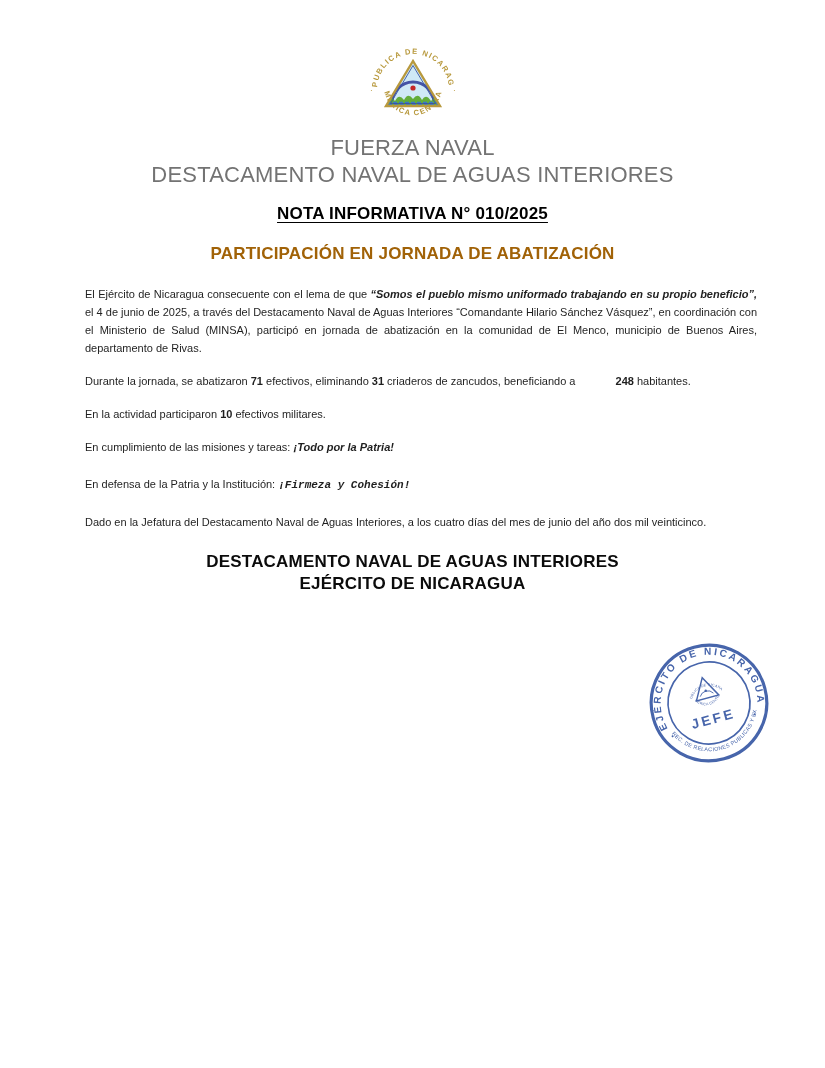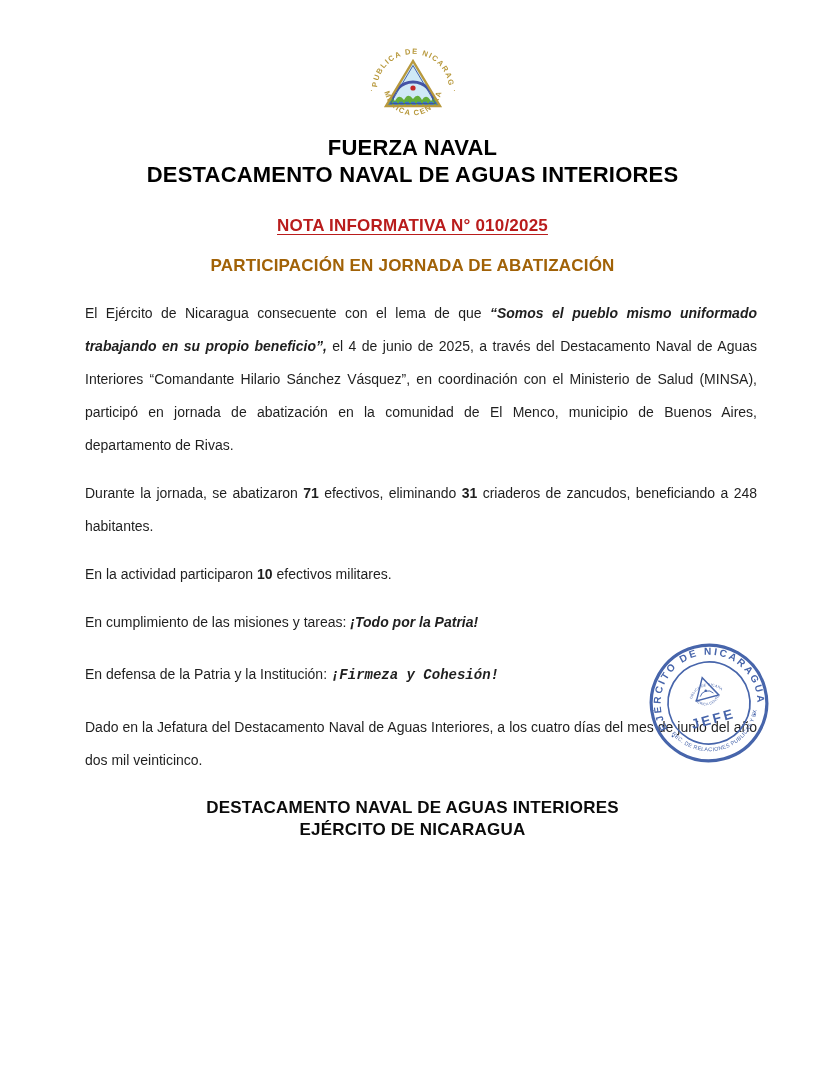--- a/index.html
+++ b/index.html
@@ -9,46 +9,46 @@
     height: 1068px;
     background: #ffffff;
     overflow: hidden;
     font-family: "Liberation Sans", sans-serif;
     color: #1f1f1f;
   }
   .header { text-align: center; }
   .logo { display: block; margin: 44px auto 6px; }
   .doc-title {
     font-size: 22px;
-    font-weight: bold;
+    font-weight: normal;
     line-height: 27px;
-    color: #000000;
+    color: #737373;
     letter-spacing: 0.2px;
   }
   .nota-title {
-    margin-top: 28px;
+    margin-top: 16px;
     font-size: 17px;
     font-weight: bold;
-    color: #b91c1c;
+    color: #000000;
     text-decoration: underline;
     text-underline-offset: 3px;
     letter-spacing: 0.2px;
   }
   .subject-title {
     margin-top: 20px;
     font-size: 17px;
     font-weight: bold;
     color: #a16207;
     letter-spacing: 0.2px;
   }
   .content { margin: 21px 68px 0 85px; }
   .content p {
     margin: 0 0 15px 0;
-    font-size: 14px;
-    line-height: 33px;
+    font-size: 11px;
+    line-height: 18px;
     text-align: justify;
   }
   .content p.mb-lg { margin-bottom: 19px; }
   .sign-block {
     margin-top: 20px;
     text-align: center;
     font-size: 17px;
     font-weight: bold;
     line-height: 22px;
     color: #0b0b0b;
@@ -111,21 +111,21 @@
       <div>DESTACAMENTO NAVAL DE AGUAS INTERIORES</div>
     </div>
 
     <div class="nota-title">NOTA INFORMATIVA N° 010/2025</div>
 
     <div class="subject-title">PARTICIPACIÓN EN JORNADA DE ABATIZACIÓN</div>
   </div>
 
   <div class="content">
     <p><span>El Ejército de Nicaragua consecuente con el lema de que </span><span style="font-weight: bold; font-style: italic;">“Somos el pueblo mismo uniformado trabajando en su propio beneficio”,</span><span> el 4 de junio de 2025, a través del Destacamento Naval de Aguas Interiores “Comandante Hilario Sánchez Vásquez”, en coordinación con el Ministerio de Salud (MINSA), participó en jornada de abatización en la comunidad de El Menco, municipio de Buenos Aires, departamento de Rivas.</span></p>
-    <p><span>Durante la jornada, se abatizaron </span><span style="font-weight: bold;">71</span><span> efectivos, eliminando </span><span style="font-weight: bold;">31</span><span> criaderos de zancudos, beneficiando a </span><span style="font-weight: normal;">248</span><span> habitantes.</span></p>
+    <p><span>Durante la jornada, se abatizaron </span><span style="font-weight: bold;">71</span><span> efectivos, eliminando </span><span style="font-weight: bold;">31</span><span> criaderos de zancudos, beneficiando a </span><span style="font-weight: bold; margin-left: 37px;">248</span><span> habitantes.</span></p>
     <p><span>En la actividad participaron </span><span style="font-weight: bold;">10</span><span> efectivos militares.</span></p>
     <p class="mb-lg"><span>En cumplimiento de las misiones y tareas: </span><span style="font-weight: bold; font-style: italic; margin-top: 25px;">¡Todo por la Patria!</span></p>
     <p class="mb-lg"><span>En defensa de la Patria y la Institución: </span><span style="font-weight: bold; font-style: italic; font-family: Liberation Mono, monospace;">¡Firmeza y Cohesión!</span></p>
     <p><span>Dado en la Jefatura del Destacamento Naval de Aguas Interiores, a los cuatro días del mes de junio del año dos mil veinticinco.</span></p>
   </div>
 
   <div class="sign-block">
     <div>DESTACAMENTO NAVAL DE AGUAS INTERIORES</div>
     <div>EJÉRCITO DE NICARAGUA</div>
   </div>

